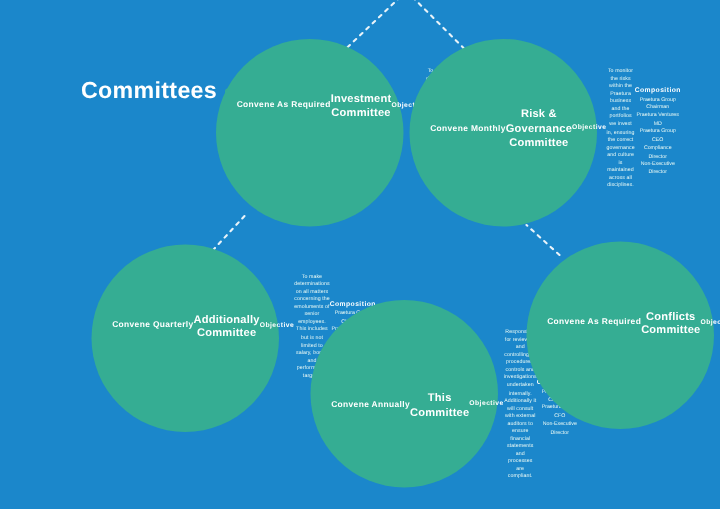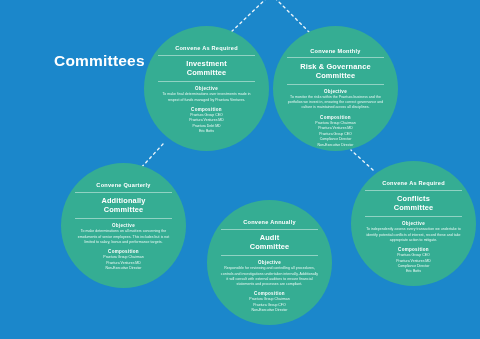--- a/index.html
+++ b/index.html
@@ -56,21 +56,21 @@
     display: flex;
     flex-direction: column;
     align-items: center;
     justify-content: flex-start;
     box-sizing: border-box;
     text-align: center;
   }
   .c-inner {
     width: 78%;
     display: flex;
-    flex-direction: column;
+    flex-direction: row;
     align-items: center;
   }
   .cadence {
     font-size: 5.6px;
     font-weight: bold;
     letter-spacing: 0.25px;
     color: #ffffff;
     white-space: nowrap;
   }
   .rule {
@@ -102,21 +102,21 @@
   .comp-wrap {
     margin-top: 4px;
   }
   .comp-item {
     font-size: 3.5px;
     line-height: 1.55;
     color: #eafaf5;
   }
   
   #circle-investment   { left: 123px; top: 26px;  width: 125px; height: 125px; padding-top: 19px; }
-  #circle-risk         { left: 252px; top: 26px;  width: 125px; height: 125px; padding-top: 19px; justify-content: center; }
+  #circle-risk         { left: 252px; top: 26px;  width: 125px; height: 125px; padding-top: 19px; }
   #circle-remuneration { left: 40px;  top: 163px; width: 125px; height: 125px; padding-top: 19px; }
   #circle-audit        { left: 186px; top: 200px; width: 125px; height: 125px; padding-top: 19px; }
   #circle-conflicts    { left: 330px; top: 161px; width: 125px; height: 125px; padding-top: 19px; }
 </style>
 </head>
 <body>
 
 <div id="stage">
 
   <svg id="connectors" viewBox="0 0 480 339" xmlns="http://www.w3.org/2000/svg">
@@ -193,21 +193,21 @@
         <div class="comp-item">Non-Executive Director</div>
       </div>
     </div>
   </div>
 
   <div class="circle" id="circle-audit">
     <div class="c-inner">
       <div class="cadence">Convene Annually</div>
       <div class="rule"></div>
       <div class="cname">
-        <div>Audit</div>
+        <div>This</div>
         <div>Committee</div>
       </div>
       <div class="rule"></div>
       <div class="sec-head">Objective</div>
       <div class="sec-body">Responsible for reviewing and controlling all procedures, controls and investigations undertaken internally. Additionally it will consult with external auditors to ensure financial statements and processes are compliant.</div>
       <div class="comp-wrap">
         <div class="sec-head">Composition</div>
         <div class="comp-item">Praetura Group Chairman</div>
         <div class="comp-item">Praetura Group CFO</div>
         <div class="comp-item">Non-Executive Director</div>

